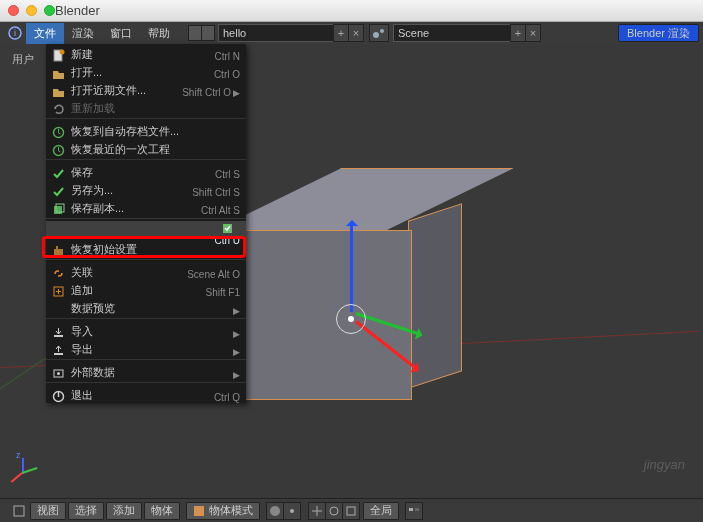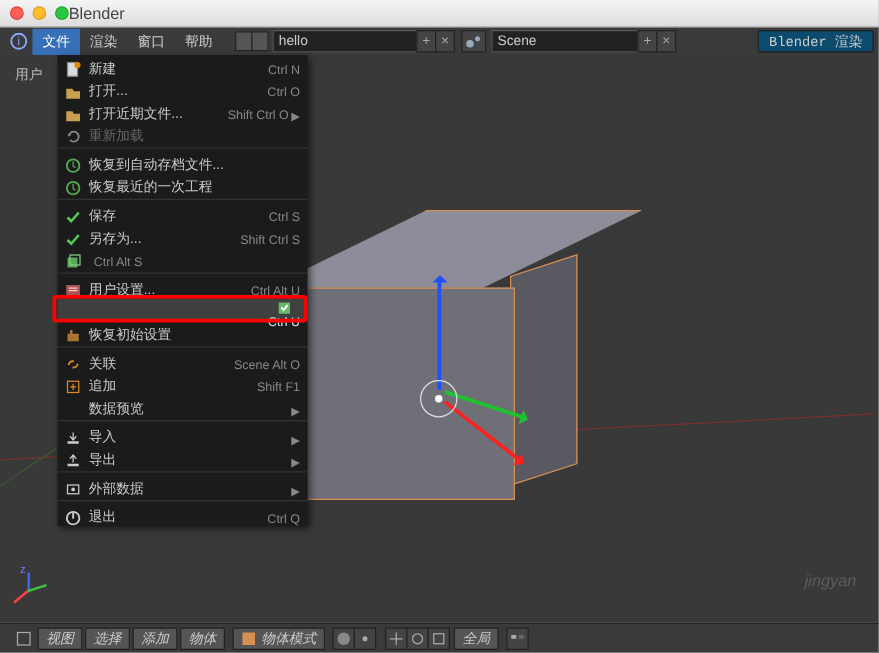--- a/index.html
+++ b/index.html
@@ -17,21 +17,21 @@
 .tb-icon { width: 18px; height: 18px; display: flex; align-items: center; justify-content: center; margin: 0 2px 0 6px; }
 .menu-item { padding: 3px 8px; cursor: pointer; }
 .menu-item.active { background: #3870b8; color: #fff; }
 .spacer { width: 6px; }
 .layout-icons { display: flex; margin-left: 4px; }
 .layout-btn { width: 14px; height: 16px; background: #555; border: 1px solid #222; margin-right: -1px; }
 .input-field { background: #222; border: 1px solid #555; height: 18px; color: #ccc; font-size: 11px; padding: 0 4px; margin-left: 4px; display: flex; align-items: center; }
 .plus-x { display: flex; margin-left: -1px; }
 .small-btn { width: 16px; height: 18px; background: #444; border: 1px solid #222; color: #aaa; display: flex; align-items: center; justify-content: center; font-size: 11px; margin-right: -1px; }
 .scene-icon { width: 20px; height: 18px; background: #444; border: 1px solid #222; display: flex; align-items: center; justify-content: center; }
-.render-btn { background: #0c4a6e; border: 1px solid #222; color: #ccc; height: 18px; padding: 0 8px; font-size: 11px; margin: 0 4px; display: flex; align-items: center; border-radius: 2px; font-family: Liberation Mono, monospace; }
+.render-btn { background: #1d4ed8; border: 1px solid #222; color: #ccc; height: 18px; padding: 0 8px; font-size: 11px; margin: 0 4px; display: flex; align-items: center; border-radius: 2px; }
 
 .main-area { position: relative; height: 454px; background: #393939; overflow: hidden; }
 .viewport { position: absolute; inset: 0; }
 
 .grid-floor { position: absolute; inset: 0; }
 .axis-line { position: absolute; height: 1px; }
 .axis-x { background: #7a3030; width: 700px; top: 309px; left: 0; transform-origin: 50% 50%; transform: rotate(-3deg) translateY(-4px); }
 .axis-y { background: #3a5a30; width: 600px; top: 304px; left: 60px; transform-origin: 0 50%; transform: rotate(146deg); }
 
 .cube { position: absolute; left: 244px; top: 124px; width: 218px; height: 238px; }
@@ -65,21 +65,21 @@
 .dd-label { flex: 1; white-space: nowrap; overflow: hidden; }
 .dd-shortcut { color: #888; font-size: 10px; margin-left: 4px; }
 .dd-arrow { color: #888; font-size: 9px; margin-left: 2px; }
 .dd-sep { height: 1px; background: #333; margin: 2px 0; }
 .dd-disabled { color: #666; }
 .highlighted { background: #404040; color: #fff; flex-direction: column; }
 .highlighted .dd-shortcut { color: #e0e8f8; }
 .red-box { position: absolute; border: 3px solid #ff0000; border-radius: 3px; pointer-events: none; z-index: 101; }
 
 .bottom-bar { height: 24px; background: #3a3a3a; display: flex; align-items: center; font-size: 11px; color: #ccc; padding: 0 4px; border-top: 1px solid #222; }
-.bb-item { background: #555; border: 1px solid #222; height: 18px; padding: 0 6px; margin-right: 2px; display: flex; align-items: center; border-radius: 1px; font-style: italic; }
+.bb-item { background: #555; border: 1px solid #222; height: 18px; padding: 0 6px; margin-right: 2px; display: flex; align-items: center; border-radius: 1px; }
 .bb-icons { display: flex; margin: 0 4px; }
 .bb-icon { width: 18px; height: 18px; background: #444; border: 1px solid #222; margin-right: -1px; display: flex; align-items: center; justify-content: center; }
 .watermark { position: absolute; right: 18px; bottom: 26px; color: rgba(200,200,200,0.25); font-size: 13px; font-style: italic; }
 
 svg { display: block; }
 </style>
 </head>
 <body>
 
 <div class="titlebar">
@@ -234,34 +234,24 @@
       <div class="dd-label">另存为...</div>
       <div class="dd-shortcut">Shift Ctrl S</div>
     </div>
     <div class="dd-row">
       <div class="dd-icon">
         <svg width="13" height="13">
           <rect x="2" y="3" width="8" height="8" fill="#5a5"></rect>
           <rect x="4" y="1" width="8" height="8" fill="none" stroke="#8c8"></rect>
         </svg>
       </div>
+      <div class="dd-label">保存副本...</div>
       <div class="dd-shortcut">Ctrl Alt S</div>
     </div>
     <div class="dd-sep"></div>
-    <div class="dd-row">
-      <div class="dd-icon">
-        <svg width="13" height="13">
-          <rect x="1" y="2" width="11" height="9" fill="#a55"></rect>
-          <rect x="3" y="4" width="7" height="1" fill="#fcc"></rect>
-          <rect x="3" y="6" width="7" height="1" fill="#fcc"></rect>
-        </svg>
-      </div>
-      <div class="dd-label">用户设置...</div>
-      <div class="dd-shortcut">Ctrl Alt U</div>
-    </div>
     <div class="dd-row highlighted">
       <div class="dd-icon">
         <svg width="13" height="13">
           <rect x="2" y="2" width="9" height="9" fill="#6b6"></rect>
           <path d="M4 6l2 2 3-4" stroke="#fff" fill="none" stroke-width="1.5"></path>
         </svg>
       </div>
       <div class="dd-label">保存启动文件</div>
       <div class="dd-shortcut">Ctrl U</div>
     </div>

